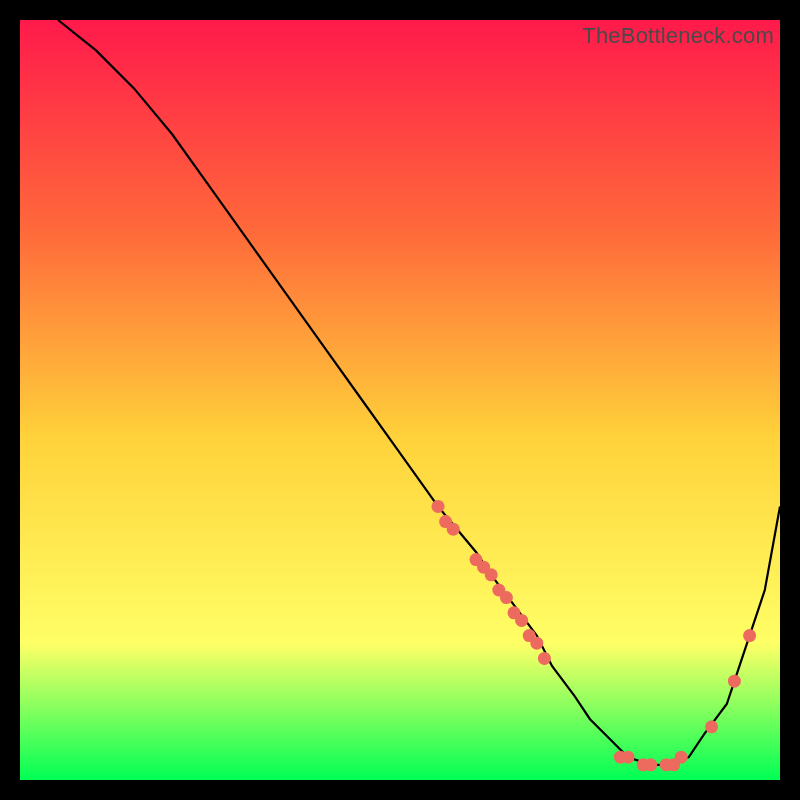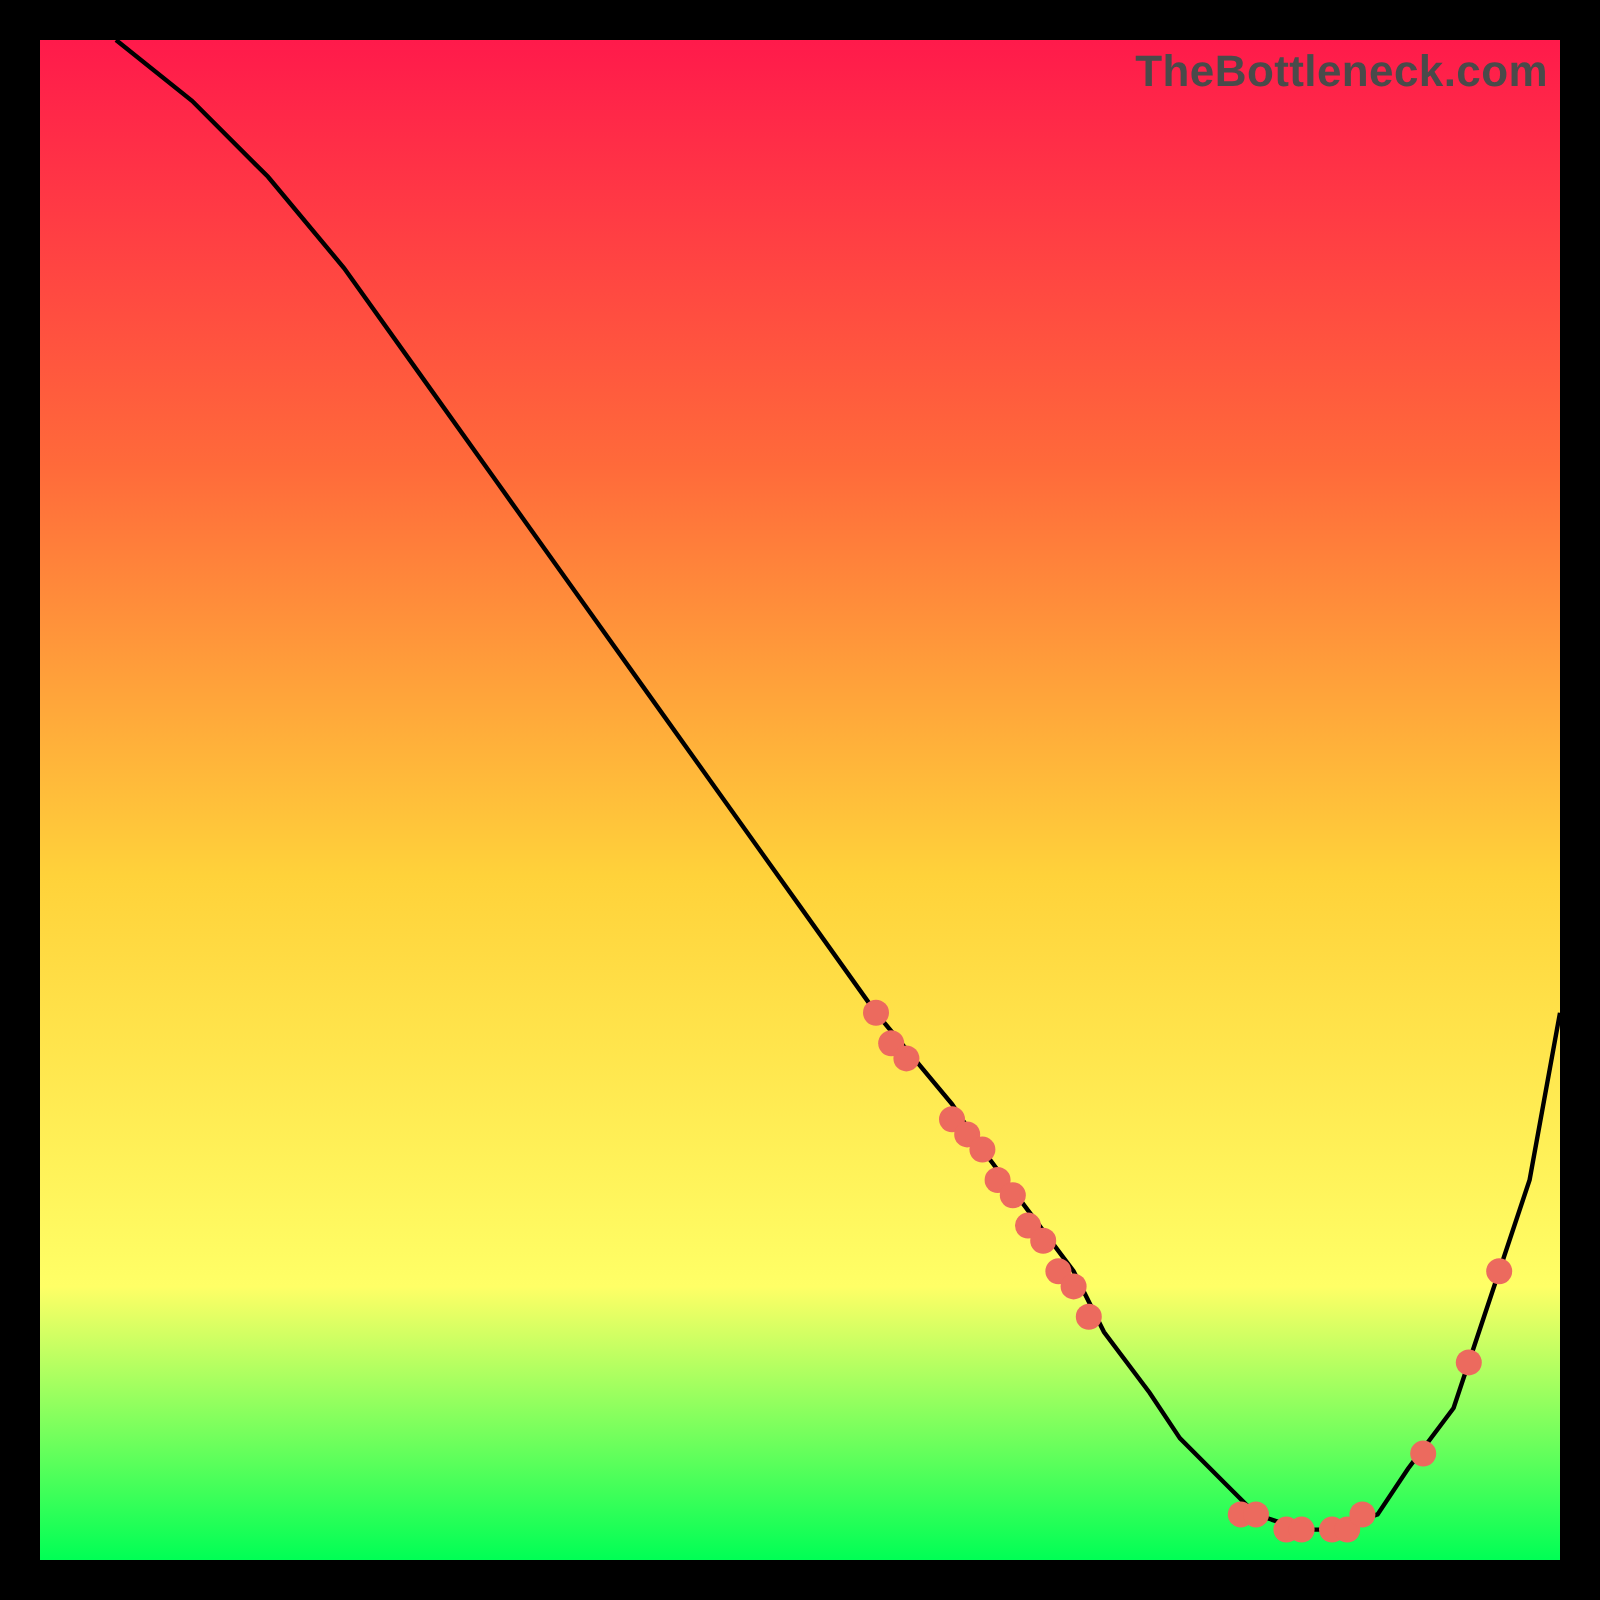--- a/index.html
+++ b/index.html
@@ -25,21 +25,21 @@
     top: 0;
     width: 760px;
     height: 760px;
   }
   .watermark {
     position: absolute;
     top: 3px;
     right: 6px;
     color: #4a4a4a;
     font-size: 22px;
-    font-weight: bold;
+    font-weight: normal;
     letter-spacing: 0.2px;
     z-index: 5;
   }
   svg { display: block; }
 </style>
 </head>
 <body>
 
 <div class="frame">
   <div class="watermark">TheBottleneck.com</div>

